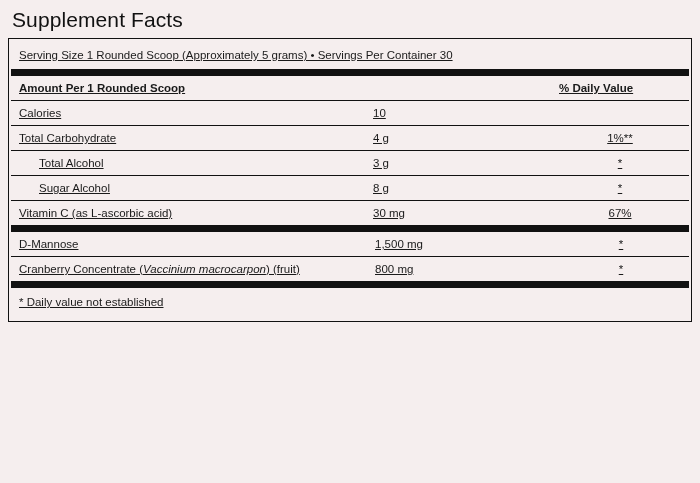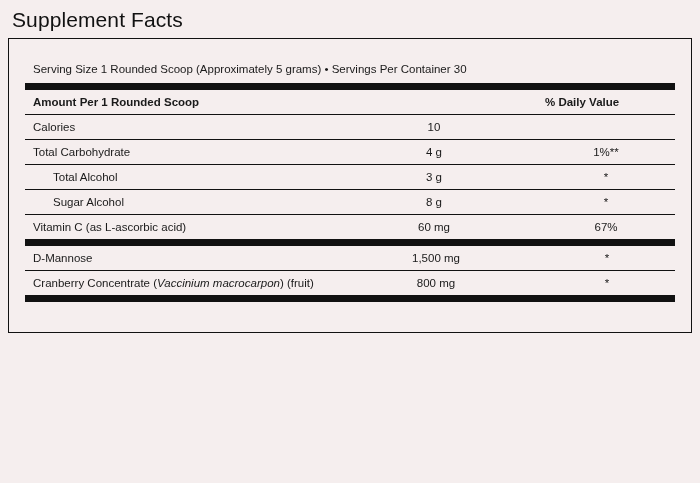--- a/index.html
+++ b/index.html
@@ -27,21 +27,22 @@
     color: #111;
     margin: 2px 0 6px 4px;
     letter-spacing: 0.1px;
   }
   .facts {
     background: #f5eeee;
     border: 1px solid #111;
     box-sizing: border-box;
     width: 684px;
     margin: 0 auto;
-    padding: 16px;
+    padding: 2px;
+    text-decoration: underline;
   }
   .serving-line {
     font-size: 11.5px;
     padding: 7px 8px 6px 8px;
     line-height: 1.3;
   }
   .rule-thick {
     height: 7px;
     background: #111;
     margin: 0;
@@ -49,21 +50,21 @@
   table.nutrients {
     width: 100%;
     border-collapse: collapse;
     font-size: 11.5px;
   }
   table.nutrients td {
     padding: 6px 8px;
     vertical-align: middle;
   }
   .col-name { text-align: left; }
-  .col-amt { text-align: center; width: 150px; padding-right: 28px !important; }
+  .col-amt { text-align: left; width: 150px; padding-right: 28px !important; }
   .col-dv  { text-align: center; width: 120px; }
   .hdr td {
     font-weight: bold;
     padding-top: 6px;
     padding-bottom: 6px;
   }
   .hdr .col-dv { text-align: left; padding-right: 10px; }
   .indent1 { padding-left: 28px !important; }
   .row-sep td {
     border-bottom: 1px solid #111;
@@ -124,21 +125,21 @@
           <td class="col-amt">3 g</td>
           <td class="col-dv">*</td>
         </tr>
         <tr class="row-sep">
           <td class="col-name indent1">Sugar Alcohol</td>
           <td class="col-amt">8 g</td>
           <td class="col-dv">*</td>
         </tr>
         <tr>
           <td class="col-name">Vitamin C (as L-ascorbic acid)</td>
-          <td class="col-amt">60 mg</td>
+          <td class="col-amt">30 mg</td>
           <td class="col-dv">67%</td>
         </tr>
       </tbody>
     </table>
 
     <div class="rule-thick"></div>
 
     <table class="nutrients">
       <tbody>
         <tr class="row-sep">
@@ -150,18 +151,19 @@
           <td class="col-name"><span>Cranberry Concentrate (</span><span class="ital">Vaccinium macrocarpon</span><span>) (fruit)</span></td>
           <td class="col-amt">800 mg</td>
           <td class="col-dv">*</td>
         </tr>
       </tbody>
     </table>
 
     <div class="rule-thick"></div>
 
     <div class="footnotes">
+      <div>* Daily value not established</div>
     </div>
 
   </div>
 
 
 </div>
 
 </body></html>

